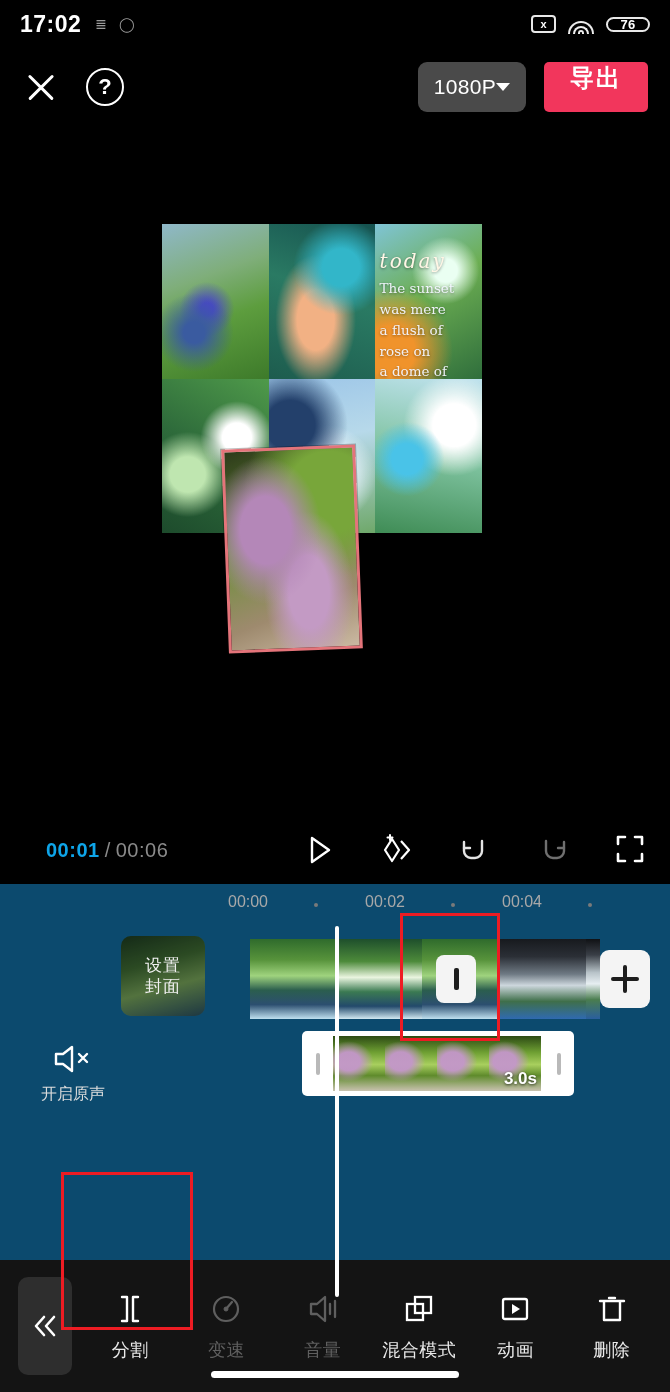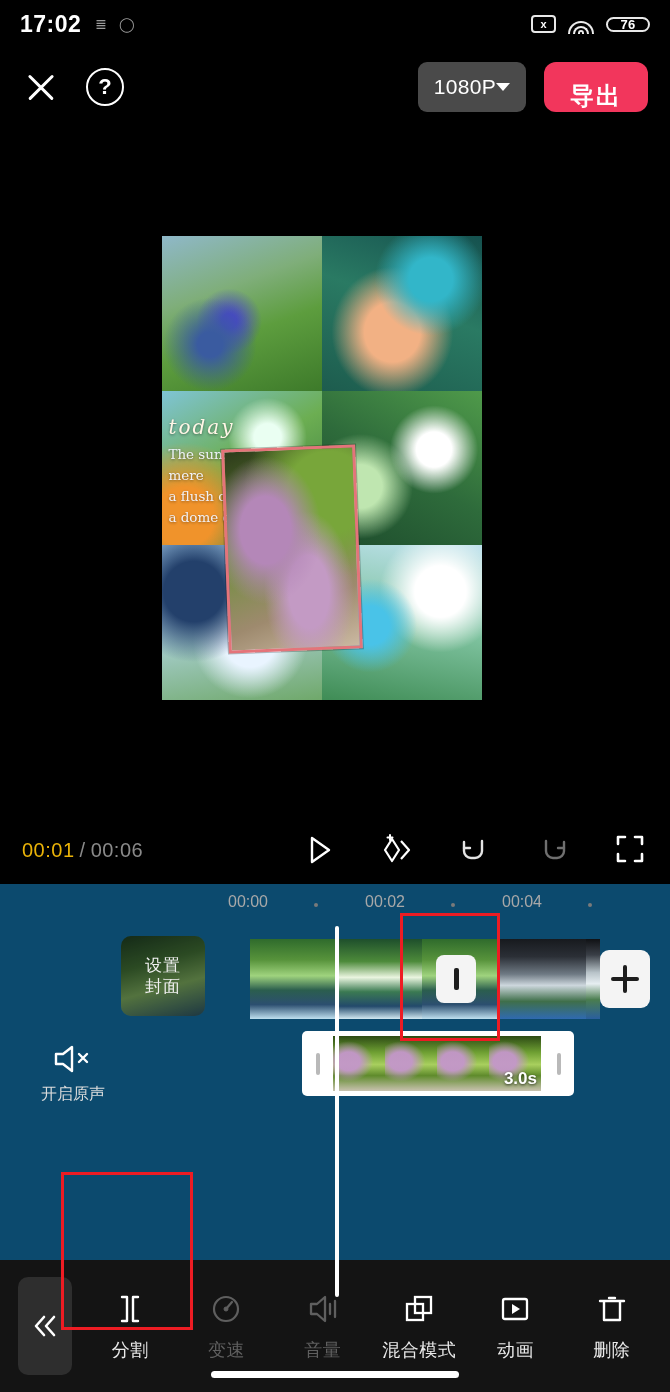--- a/index.html
+++ b/index.html
@@ -59,34 +59,34 @@
   .res-btn{
     background:#4a4a4a; border-radius:9px; height:50px; padding:0 16px;
     display:flex; align-items:center; gap:0; cursor:pointer;
   }
   .res-btn .lbl{ font-size:21px; font-weight:500; letter-spacing:.3px; }
   .caret{
     width:0;height:0;border-left:7px solid transparent;border-right:7px solid transparent;
     border-top:8px solid #fff;
   }
   .export-btn{
-    background:#f2365c; border-radius:12px; height:50px; padding:0 26px;
-    display:flex; align-items:flex-end; justify-content:center; cursor:pointer;
+    background:#f2365c; border-radius:5px; height:50px; padding:0 26px;
+    display:flex; align-items:flex-start; justify-content:center; cursor:pointer;
   }
   .export-btn span{ font-size:24px; font-weight:700; letter-spacing:2px; }
 
   
   .preview-wrap{ height:690px; position:relative; }
   .canvas{
     position:absolute; left:98px; top:51px; width:474px; height:630px;
     background:#000; overflow:hidden;
   }
   .collage{
-    position:absolute; left:64px; top:59px; width:320px; height:464px;
-    display:grid; grid-template-columns:1fr 1fr; grid-template-rows:1.0fr 1.0fr 1.0fr;
+    position:absolute; left:64px; top:47px; width:320px; height:464px;
+    display:grid; grid-template-columns:1fr 1fr 1fr; grid-template-rows:1.0fr 1.0fr 1.0fr;
     overflow:hidden;
   }
   .cell{ position:relative; overflow:hidden; }
   .c1{ background:
       radial-gradient(circle at 30% 70%, #3a5ba0 0 8%, transparent 30%),
       radial-gradient(circle at 42% 55%, #4a46c8 0 6%, transparent 26%),
       linear-gradient(160deg,#8fb8c9 0%,#7fae7a 35%,#5d9d3e 60%,#3d7a2a 100%); }
   .c2{ background:
       radial-gradient(circle at 68% 28%, #32b6c9 0 14%, transparent 36%),
       radial-gradient(ellipse at 44% 62%, #f2b184 0 22%, transparent 48%),
@@ -128,21 +128,21 @@
       radial-gradient(circle at 80% 22%, #78a63a 0 22%, transparent 46%),
       linear-gradient(160deg,#2c3a1a 0%,#6d8f3a 42%,#9e8a6e 75%,#cbb9a2 100%);
     box-shadow:0 0 0 1px rgba(0,0,0,.25);
   }
 
   
   .playbar{
     height:68px; display:flex; align-items:center; padding:0 22px; gap:0;
   }
   .ptime{ font-size:20px; letter-spacing:.5px; }
-  .ptime .cur{ color:#eab308; font-weight:400; }
+  .ptime .cur{ color:#0ea5e9; font-weight:700;margin-left:24px; }
   .ptime .sep{ color:#8a8a8a; margin:0 5px; }
   .ptime .tot{ color:#8a8a8a; }
   .pb-icons{ margin-left:auto; display:flex; align-items:center; gap:44px; }
   .pb-ic{ width:34px; height:34px; position:relative; cursor:pointer; }
 
   
   .timeline{ position:relative; background:#0c4a6e; height:420px; }
   .ruler{ position:relative; height:40px; }
   .ruler .tk{
     position:absolute; top:9px; font-size:16px; color:#a8a8a8; transform:translateX(-50%);

